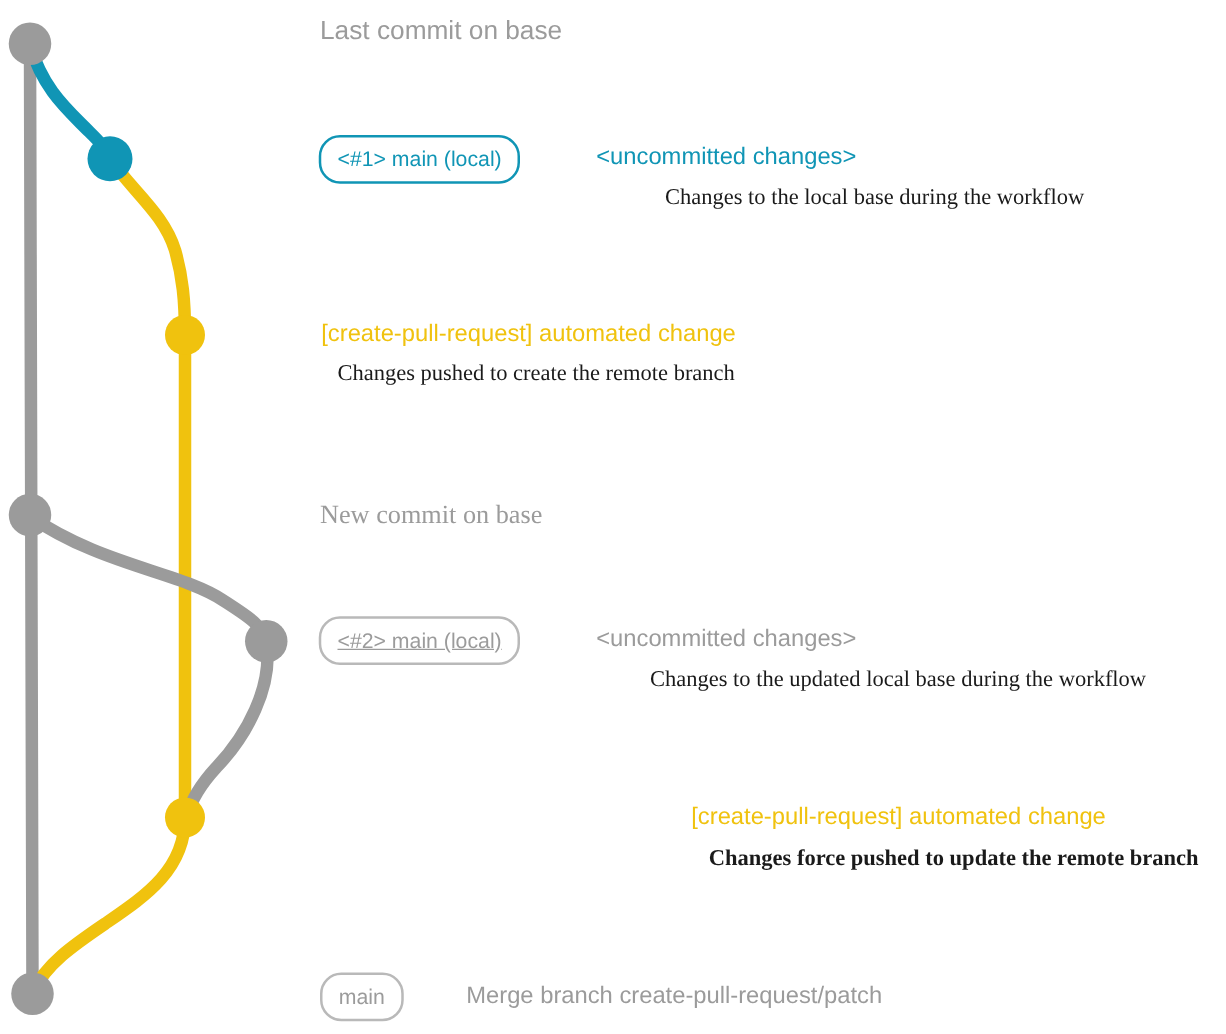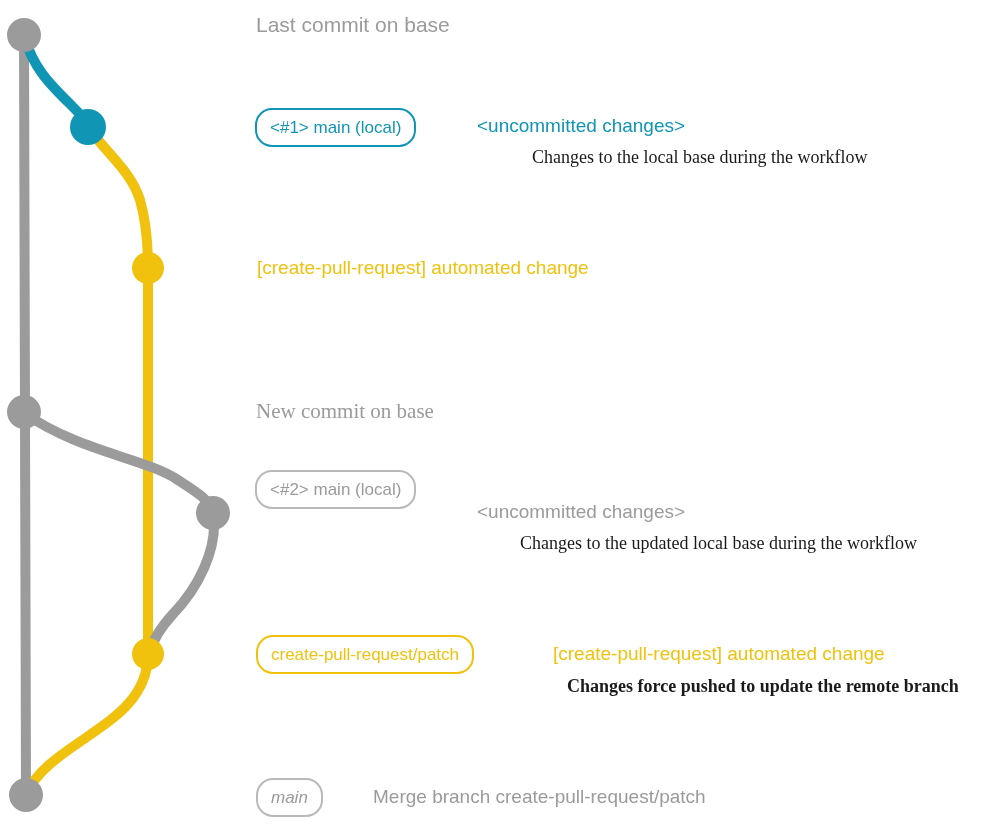--- a/index.html
+++ b/index.html
@@ -92,27 +92,27 @@
     <circle class="dot-gray" cx="26" cy="795" r="17"></circle>
   </svg>
 
   <div class="abs note" style="left:256px; top:12px;">Last commit on base</div>
 
   <div class="abs tag-box blue" style="left:255px; top:108px;">&lt;#1&gt; main (local)</div>
   <div class="abs msg blue" style="left:477px; top:113px;">&lt;uncommitted changes&gt;</div>
   <div class="abs caption" style="left:488px; top:146px;margin-left:44px;">Changes to the local base during the workflow</div>
 
   <div class="abs msg yellow" style="left:257px; top:255px;">[create-pull-request] automated change</div>
+  <div class="abs caption" style="left:270px; top:287px;">Changes pushed to create the remote branch</div>
 
   <div class="abs note" style="left:256px; top:398px;font-family:Liberation Serif, serif;">New commit on base</div>
 
-  <div class="abs tag-box gray" style="left:255px; top:470px;">&lt;#2&gt; main (local)</div>
+  <div class="abs tag-box gray" style="left:255px; top:493px;text-decoration:underline;">&lt;#2&gt; main (local)</div>
   <div class="abs msg gray" style="left:477px; top:499px;">&lt;uncommitted changes&gt;</div>
   <div class="abs caption" style="left:488px; top:532px;margin-left:32px;">Changes to the updated local base during the workflow</div>
 
-  <div class="abs tag-box yellow" style="left:256px; top:635px;">create-pull-request/patch</div>
   <div class="abs msg yellow" style="left:553px; top:641px;">[create-pull-request] automated change</div>
   <div class="abs caption" style="left:567px; top:675px;font-weight:bold;">Changes force pushed to update the remote branch</div>
 
-  <div class="abs tag-box gray" style="left:256px; top:778px;font-style:italic;">main</div>
+  <div class="abs tag-box gray" style="left:256px; top:778px;">main</div>
   <div class="abs msg gray" style="left:343px; top:784px;margin-left:30px;">Merge branch create-pull-request/patch</div>
 
 </div>
 
 </body></html>

